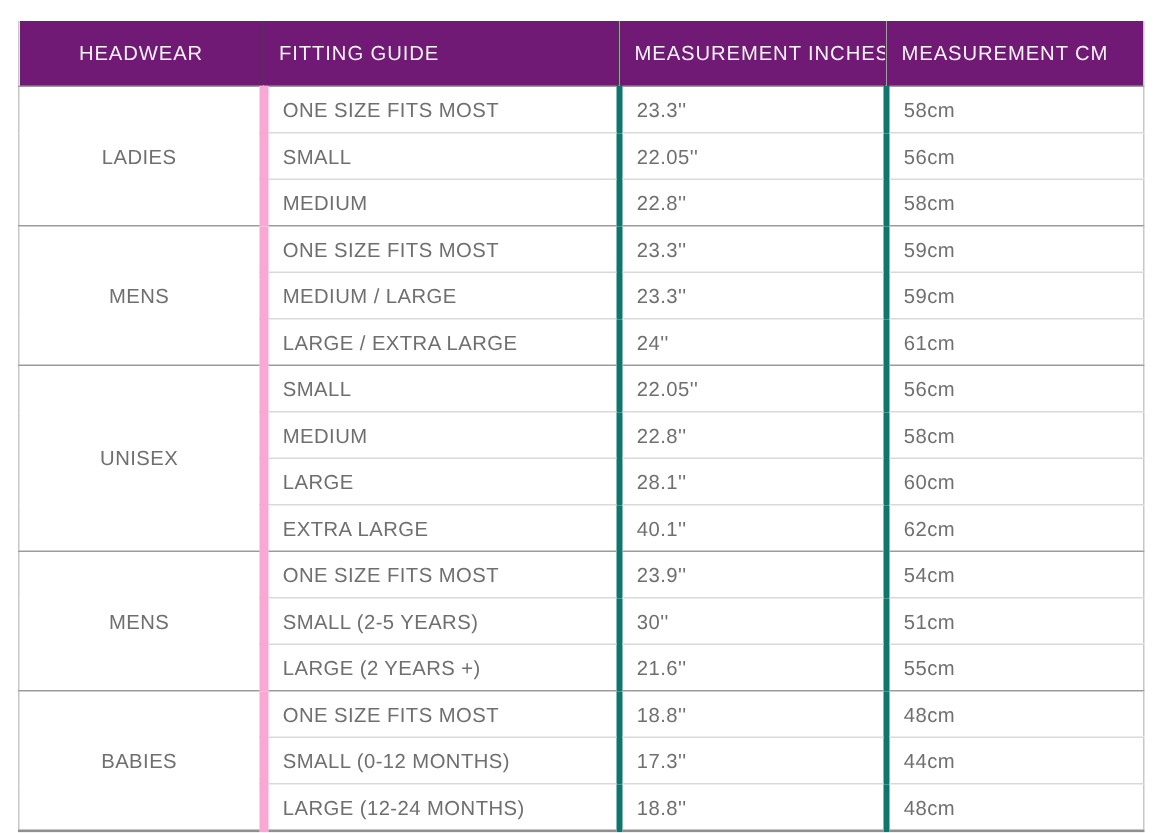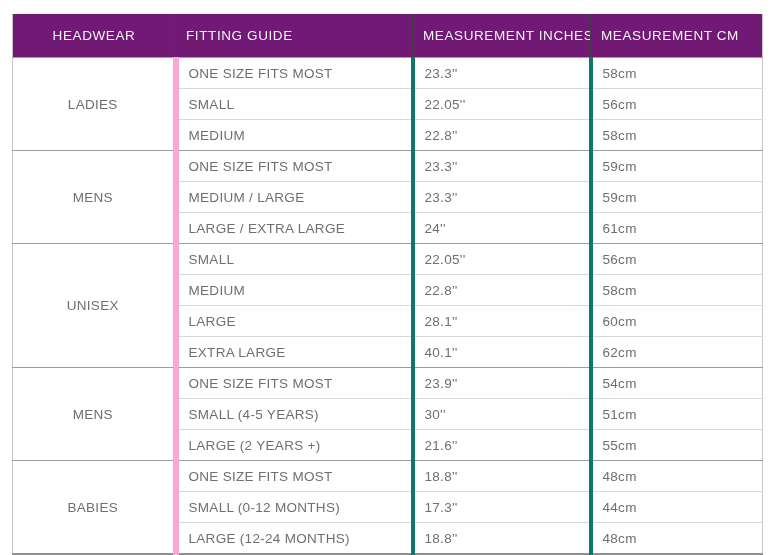--- a/index.html
+++ b/index.html
@@ -147,21 +147,21 @@
         <td class="cm-cell">62cm</td>
       </tr>
 
       <tr class="section-start">
         <td class="category-cell" rowspan="3">MENS</td>
         <td class="fitting-cell">ONE SIZE FITS MOST</td>
         <td class="inches-cell">23.9''</td>
         <td class="cm-cell">54cm</td>
       </tr>
       <tr class="sub-row">
-        <td class="fitting-cell">SMALL (4-5 YEARS)</td>
+        <td class="fitting-cell">SMALL (2-5 YEARS)</td>
         <td class="inches-cell">30''</td>
         <td class="cm-cell">51cm</td>
       </tr>
       <tr class="sub-row">
         <td class="fitting-cell">LARGE (2 YEARS +)</td>
         <td class="inches-cell">21.6''</td>
         <td class="cm-cell">55cm</td>
       </tr>
 
       <tr class="section-start">

